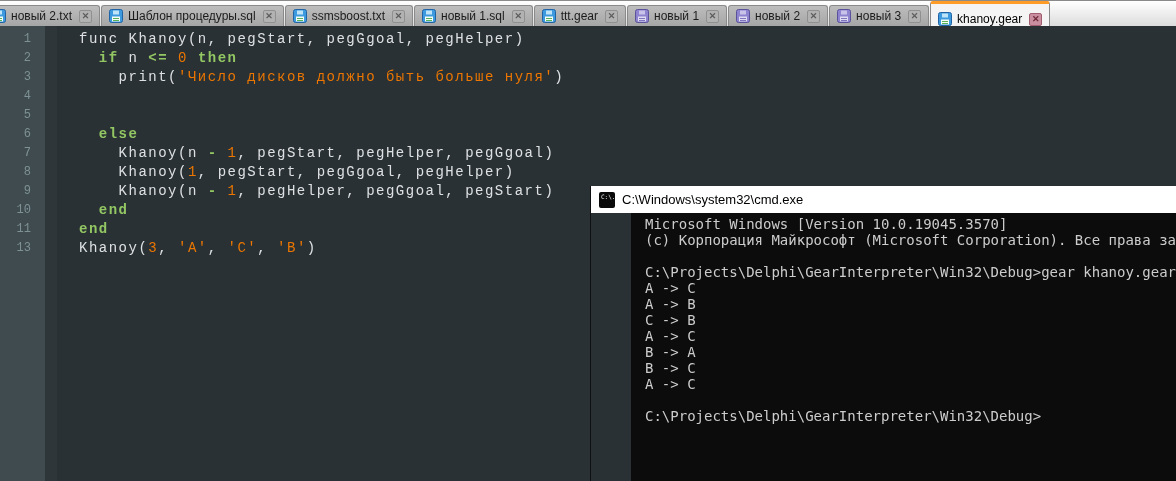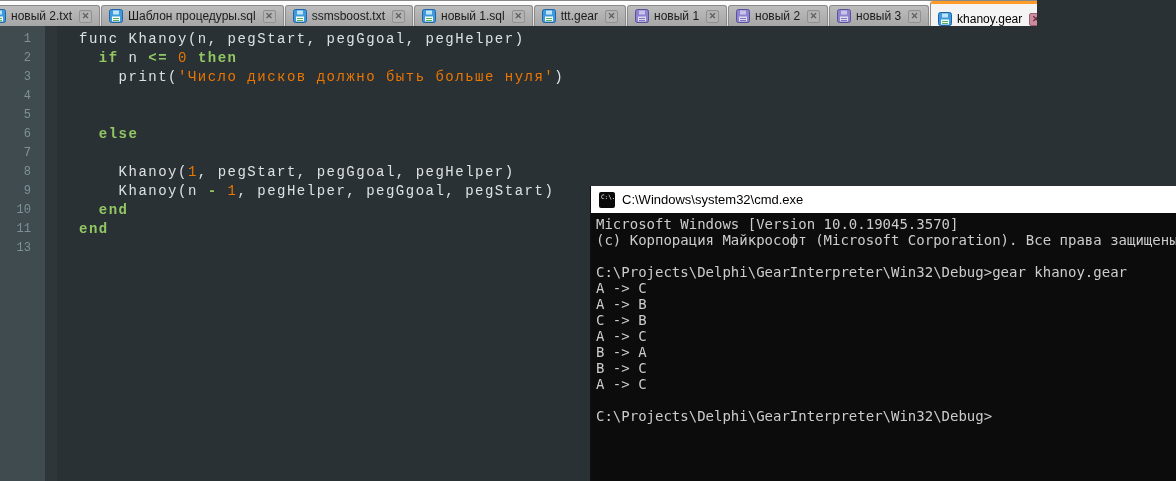--- a/index.html
+++ b/index.html
@@ -1,21 +1,21 @@
 <!DOCTYPE html>
 <html style="--ed-bg: #293134; --gutter-bg: #3F4B4E; --ln-col: #7E9296; --tok-d: #DEE1E3; --tok-k: #93C763; --tok-n: #EC7600; --tok-s: #EC7600; --accent: #FF9C28; --cmd-title-bg: #FFFFFF; --cmd-title-fg: #000000; --cmd-bg: #0C0C0C; --cmd-fg: #CCCCCC;"><head>
 <meta charset="utf-8">
 <style>
   * { margin:0; padding:0; box-sizing:border-box; }
   html,body { width:1176px; height:481px; overflow:hidden; background:#293134; }
   .screen { position:relative; width:1176px; height:481px; font-family:"Liberation Sans", sans-serif; }
 
   
   .tabbar {
-    position:absolute; top:0; left:0; width:1037px; height:26px;
+    position:absolute; top:0; left:0; width:1176px; height:26px;
     background:linear-gradient(180deg,#ffffff 0%,#ececec 55%,#dcdcdc 100%);
     border-top:1px solid #8a8a8a;
     display:flex; align-items:flex-end; overflow:hidden;
   }
   .tab {
     display:flex; align-items:center; gap:5px;
     height:21px; padding:0 7px; margin-right:1px;
     background:linear-gradient(180deg,#bdbdbd 0%,#a6a6a6 100%);
     border:1px solid #8a8a8a; border-bottom:none;
     border-radius:3px 3px 0 0;
@@ -71,21 +71,21 @@
     width:16px; height:16px; background:#0a0a0a; border-radius:2px;
     position:relative; flex:0 0 auto;
   }
   .cmd-ico span{
     position:absolute; top:2px; left:2px;
     font-family:"DejaVu Sans Mono", monospace; font-size:6px; color:#e8e8e8; line-height:1;
   }
   .cmd-body {
     flex:1 1 auto; background:var(--cmd-bg); color:var(--cmd-fg);
     font-family:"DejaVu Sans Mono", monospace; font-size:14px; line-height:16px;
-    padding:3px 0 0 5px; white-space:pre; overflow:hidden;
+    padding:3px 0 0 14px; white-space:pre; overflow:hidden;margin-left:40px;
   }
   .cline { height:16px; }
 </style>
 </head>
 <body>
 
 <div class="screen">
 
   <div class="tabbar">
       <div class="tab clipped">
@@ -226,39 +226,41 @@
         </div>
         <div class="line">
           <span class="ln">5</span>
         </div>
         <div class="line">
           <span class="ln">6</span>
           <span class="code"><span class="tok-d">  </span><span class="tok-k">else</span></span>
         </div>
         <div class="line">
           <span class="ln">7</span>
+          <span class="code"><span class="tok-d">    Khanoy(n </span><span class="tok-k">-</span><span class="tok-d"> </span><span class="tok-n">1</span><span class="tok-d">, pegStart, pegHelper, pegGgoal)</span></span>
         </div>
         <div class="line">
           <span class="ln">8</span>
           <span class="code"><span class="tok-d">    Khanoy(</span><span class="tok-n">1</span><span class="tok-d">, pegStart, pegGgoal, pegHelper)</span></span>
         </div>
         <div class="line">
           <span class="ln">9</span>
           <span class="code"><span class="tok-d">    Khanoy(n </span><span class="tok-k">-</span><span class="tok-d"> </span><span class="tok-n">1</span><span class="tok-d">, pegHelper, pegGgoal, pegStart)</span></span>
         </div>
         <div class="line">
           <span class="ln">10</span>
           <span class="code"><span class="tok-d">  </span><span class="tok-k">end</span></span>
         </div>
         <div class="line">
           <span class="ln">11</span>
           <span class="code"><span class="tok-k">end</span></span>
         </div>
         <div class="line">
           <span class="ln">13</span>
+          <span class="code"><span class="tok-d">Khanoy(</span><span class="tok-n">3</span><span class="tok-d">, </span><span class="tok-s">'A'</span><span class="tok-d">, </span><span class="tok-s">'C'</span><span class="tok-d">, </span><span class="tok-s">'B'</span><span class="tok-d">)</span></span>
         </div>
       </div>
   </div>
 
   <div class="cmd">
     <div class="cmd-titlebar">
       <div class="cmd-ico">
         <span>C:\.</span>
       </div>
       <span>C:\Windows\system32\cmd.exe</span>

